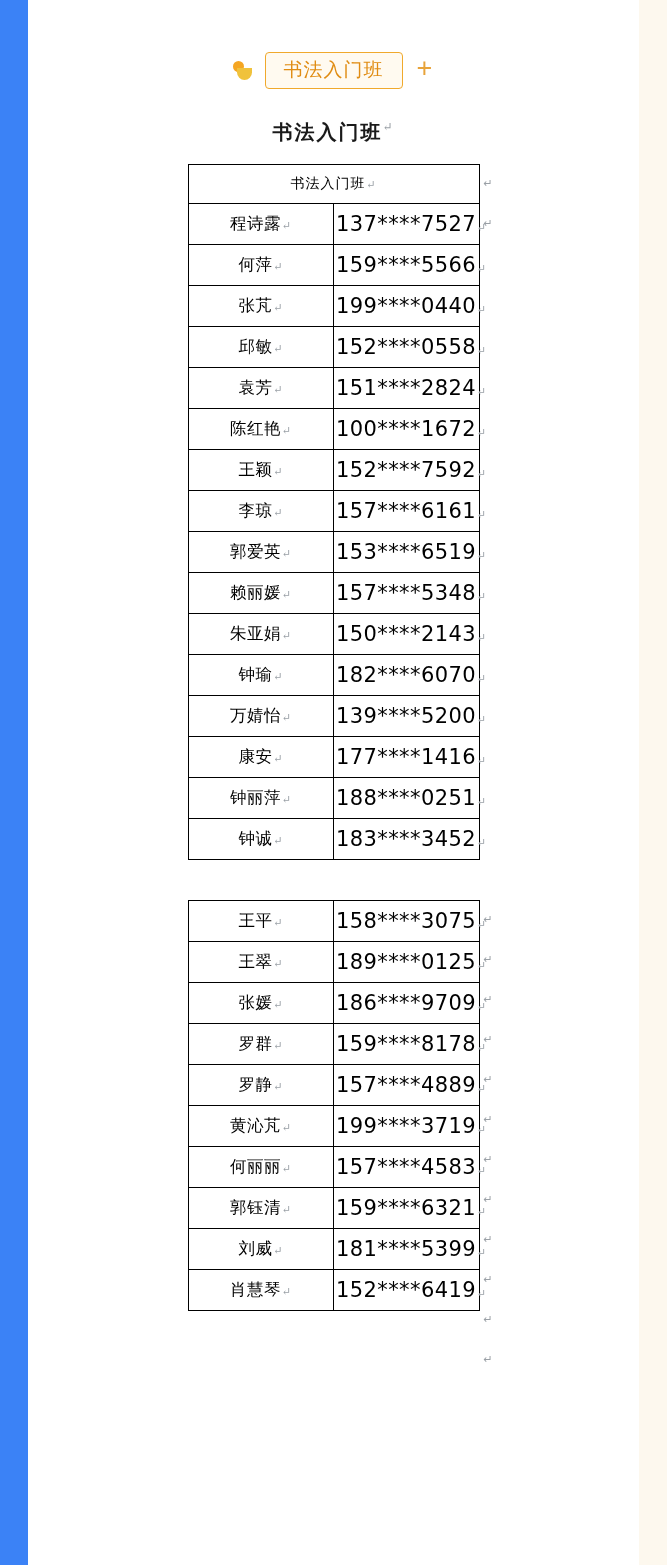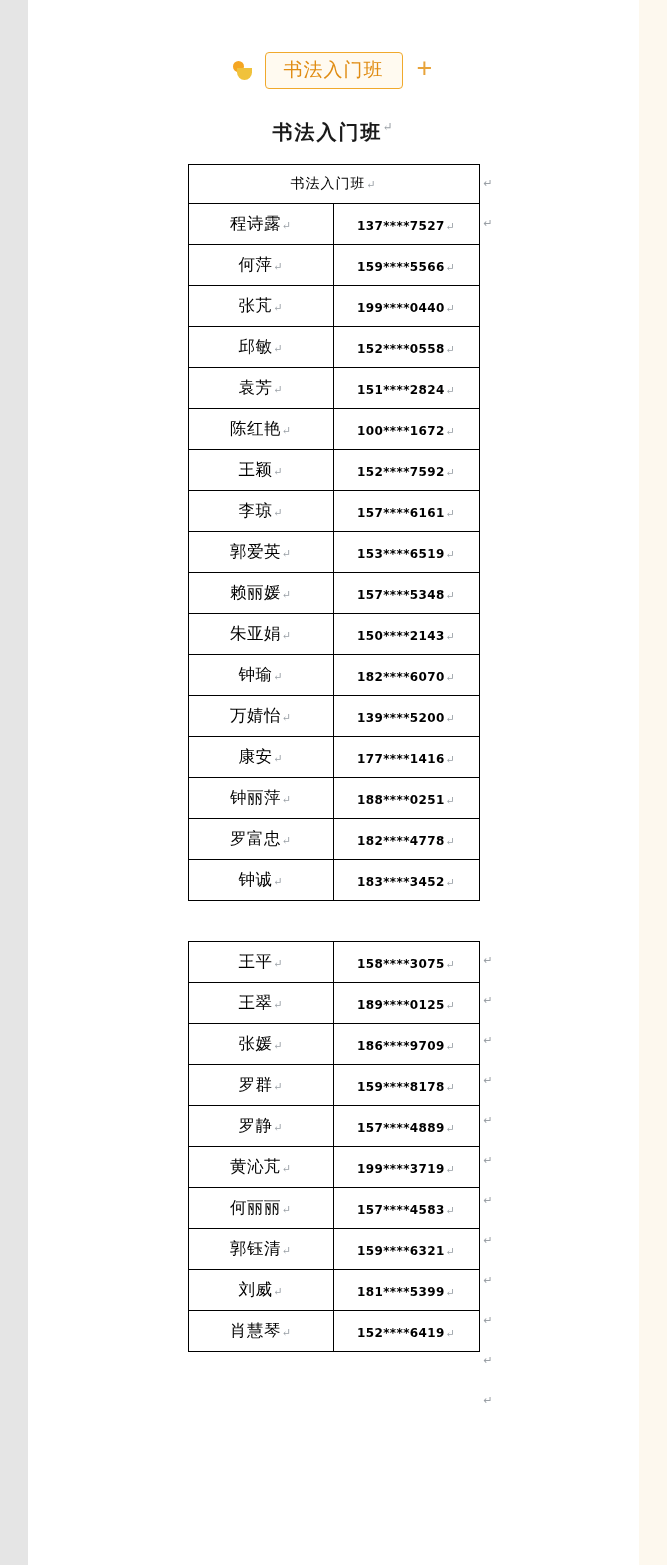--- a/index.html
+++ b/index.html
@@ -9,21 +9,21 @@
   body {
     width: 667px;
     min-height: 1565px;
     background: #fdf8ee;
     font-family: "Liberation Sans", sans-serif;
   }
   .page {
     position: relative;
     width: 592px;
     min-height: 1565px;
-    background: #e5e5e5;
+    background: #3b82f6;
     box-sizing: border-box;
   }
   .sheet {
     position: absolute;
     left: 28px;
     top: 0;
     width: 611px;
     min-height: 1565px;
     background: #ffffff;
     box-sizing: border-box;
@@ -125,23 +125,22 @@
     letter-spacing: 1px;
   }
   table.t td .pm {
     font-size: 11px;
     color: #9aa0a6;
     vertical-align: baseline;
     margin-left: 1px;
   }
   .phone {
     font-family: "DejaVu Sans", "Liberation Sans", sans-serif;
-    font-size: 12px;
+    font-size: 21px;
     letter-spacing: 0.4px;
-    font-weight: bold;
   }
   
   .outer-marks {
     position: absolute;
     top: 0;
     left: 296px;
     width: 16px;
   }
   .outer-marks span {
     display: block;
@@ -237,24 +236,20 @@
             </tr>
             <tr>
               <td><span>康安</span><span class="pm">↵</span></td>
               <td><span class="phone">177****1416</span><span class="pm">↵</span></td>
             </tr>
             <tr>
               <td><span>钟丽萍</span><span class="pm">↵</span></td>
               <td><span class="phone">188****0251</span><span class="pm">↵</span></td>
             </tr>
             <tr>
-              <td><span>罗富忠</span><span class="pm">↵</span></td>
-              <td><span class="phone">182****4778</span><span class="pm">↵</span></td>
-            </tr>
-            <tr>
               <td><span>钟诚</span><span class="pm">↵</span></td>
               <td><span class="phone">183****3452</span><span class="pm">↵</span></td>
             </tr>
           </tbody>
         </table>
         <div class="outer-marks">
           <span>↵</span>
           <span>↵</span>
         </div>
       </div>

